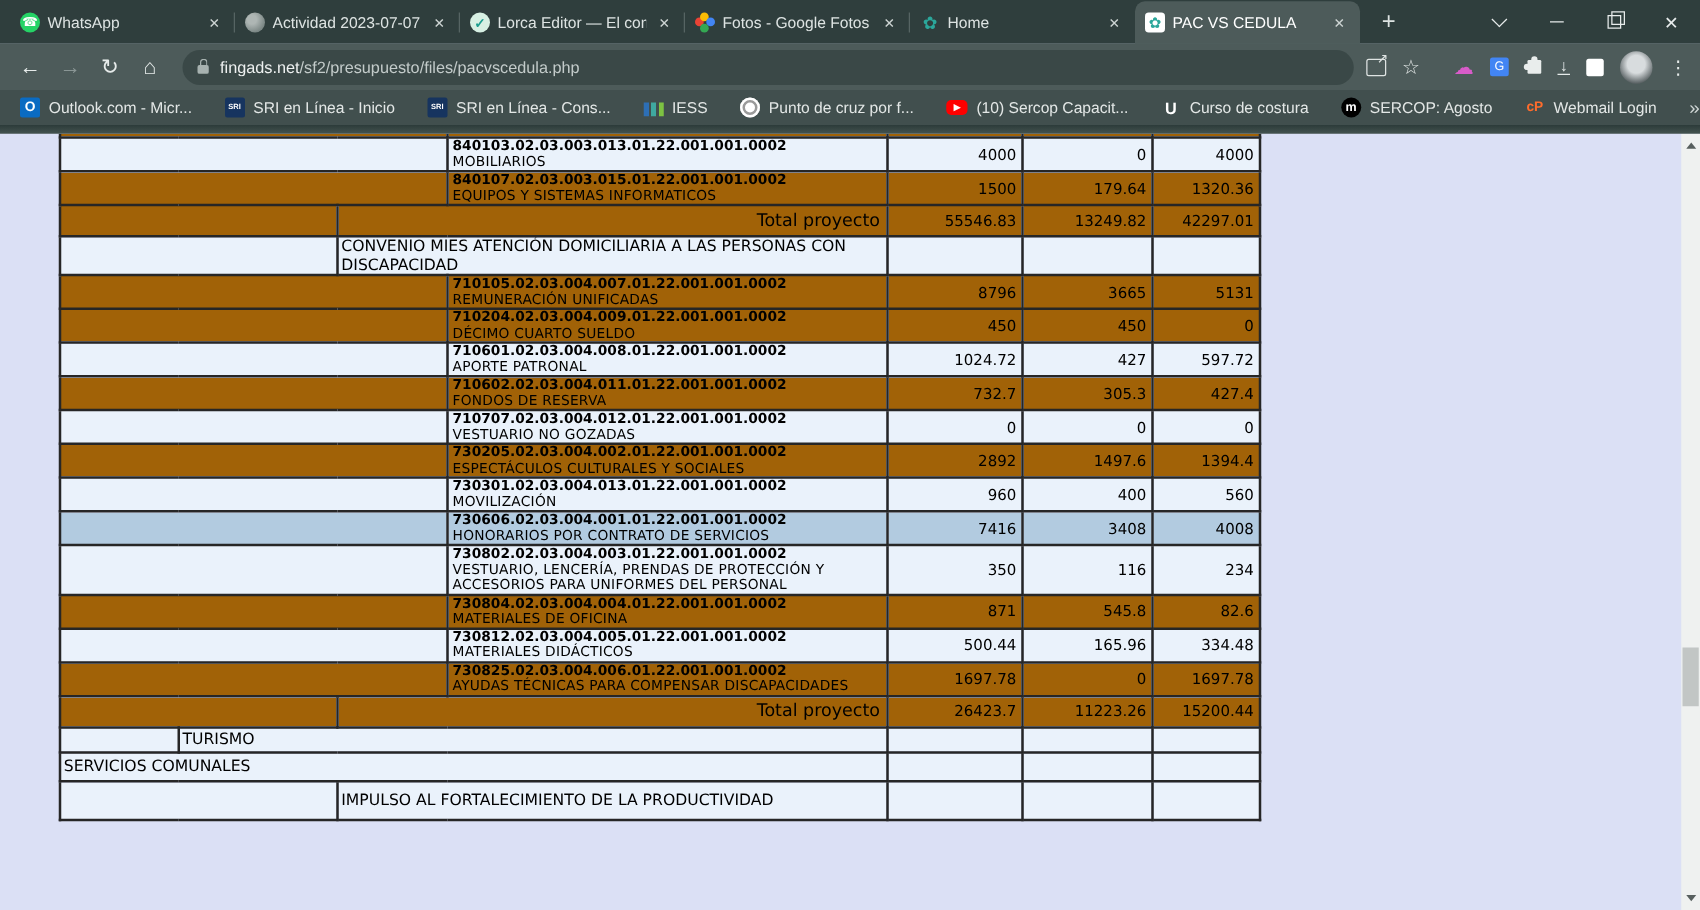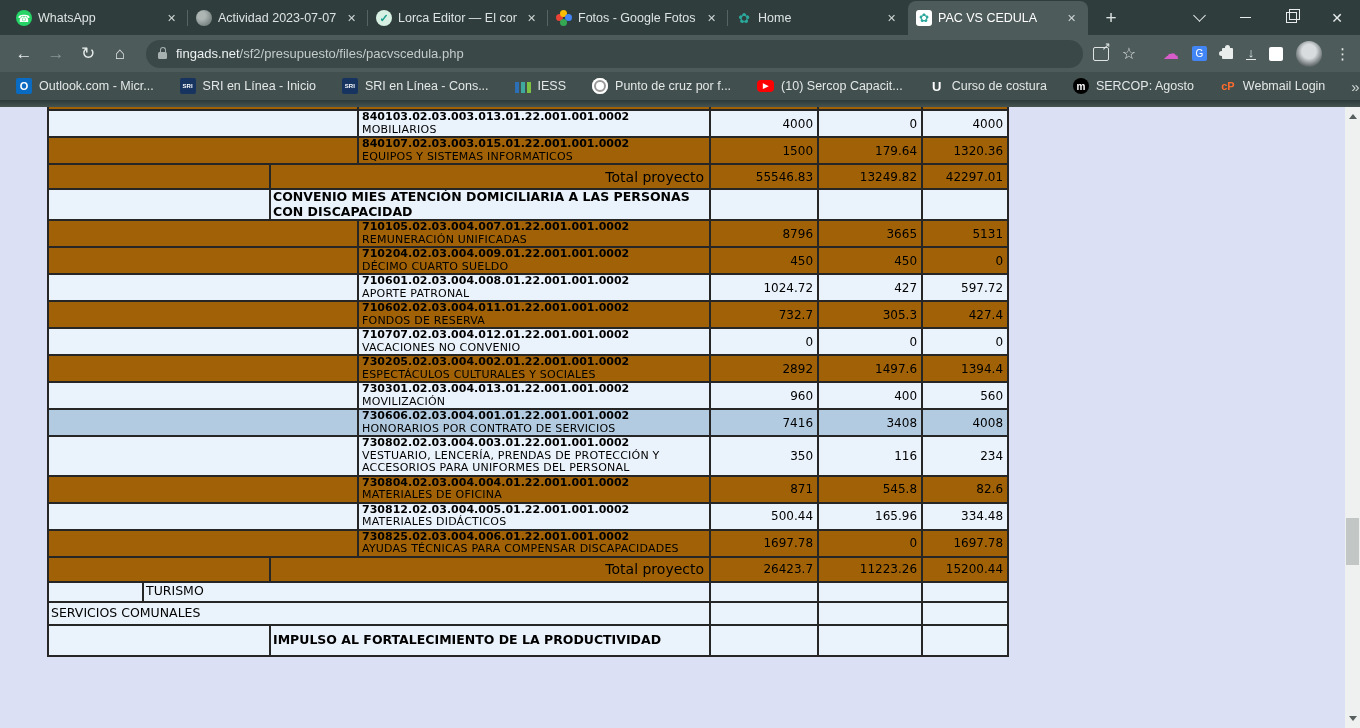--- a/index.html
+++ b/index.html
@@ -83,21 +83,21 @@
   table{border-collapse:collapse;table-layout:fixed;width:960px;margin-top:-14px;
     font-family:"DejaVu Sans", sans-serif;color:#000;}
   td{border:2px solid #262626;padding:0 3px;vertical-align:middle;overflow:hidden;}
   tr.white{background:#a16207;} tr.alt{background:#eaf2fb;} tr.hl{background:#b2cbe0;}
   .desc .code{display:block;font-weight:bold;font-size:11px;line-height:12.5px;white-space:nowrap;}
   .desc .nm{display:block;font-size:11px;line-height:12.5px;letter-spacing:.2px;}
   td.num{text-align:right;font-size:12px;padding-right:4px;}
   td.total-lbl{text-align:right;font-size:14px;padding-right:5px;height:23px;}
   td.cat{font-size:12.5px;line-height:14.5px;padding-left:2px;}
   tr.single td{height:18px;} tr.single2 td{height:21px;}
-  tr.project td{height:29px;font-weight:bold;}
+  tr.project td{height:29px;}
   
   .scroll{position:absolute;right:0;top:107px;width:15px;height:621px;background:#eff1f0;}
   .sb-btn{position:absolute;left:0;width:15px;height:15px;display:flex;align-items:center;justify-content:center;}
   .sb-up{top:2px;} .sb-down{bottom:2px;}
   .tri-up{width:0;height:0;border-left:4px solid transparent;border-right:4px solid transparent;border-bottom:5px solid #575f5e;}
   .tri-down{width:0;height:0;border-left:4px solid transparent;border-right:4px solid transparent;border-top:5px solid #575f5e;}
   .sb-thumb{position:absolute;left:1px;top:411px;width:13px;height:47px;background:#c2c6c5;}
 </style>
 </head>
 <body>
@@ -328,21 +328,21 @@
         </td>
         <td class="num">732.7</td>
         <td class="num">305.3</td>
         <td class="num">427.4</td>
       </tr>
 
       <tr class="alt">
         <td colspan="3"></td>
         <td class="desc">
           <span class="code">710707.02.03.004.012.01.22.001.001.0002</span>
-          <span class="nm">VACACIONES NO CONVENIO</span>
+          <span class="nm">VESTUARIO NO GOZADAS</span>
         </td>
         <td class="num">0</td>
         <td class="num">0</td>
         <td class="num">0</td>
       </tr>
 
       <tr class="white">
         <td colspan="3"></td>
         <td class="desc">
           <span class="code">730205.02.03.004.002.01.22.001.001.0002</span>

